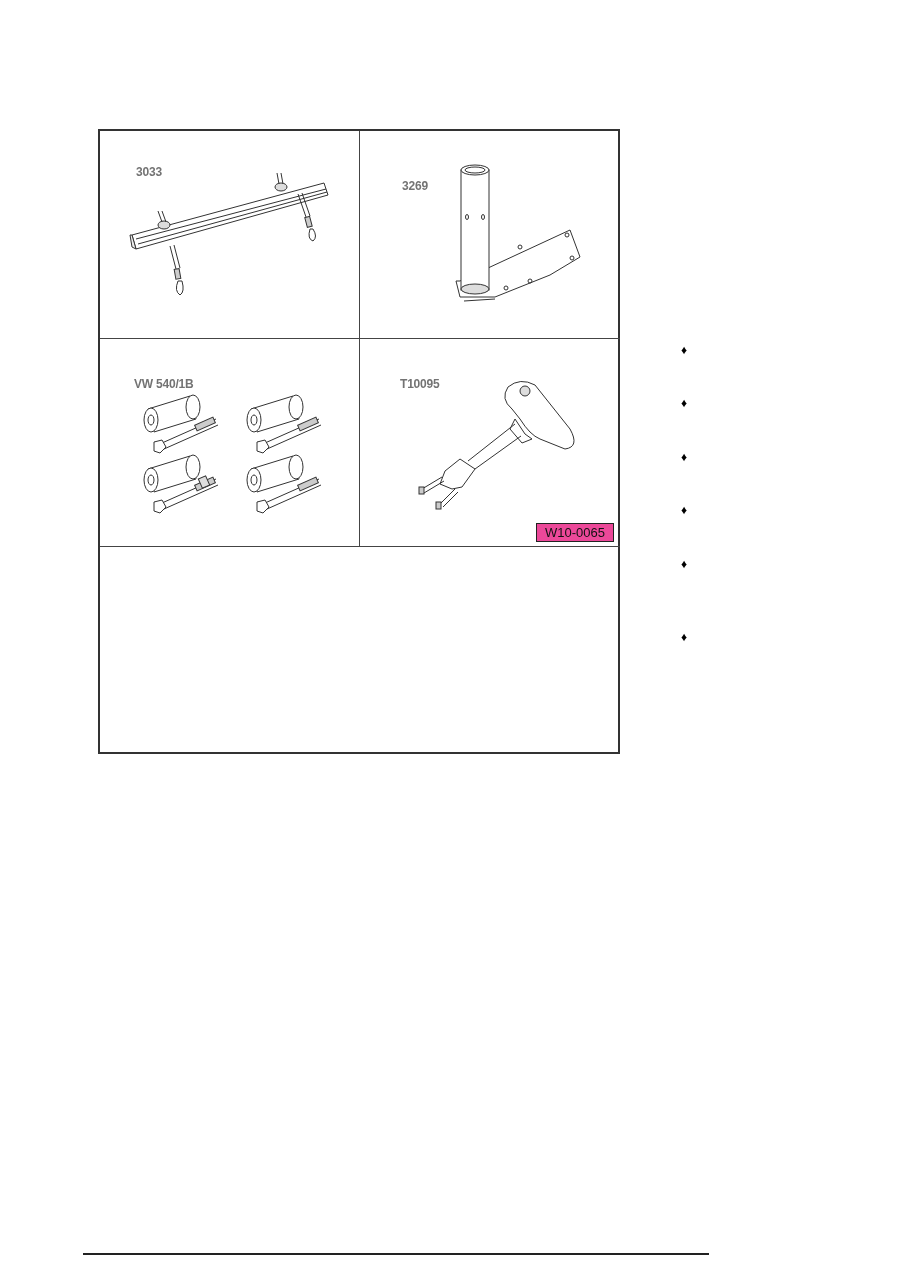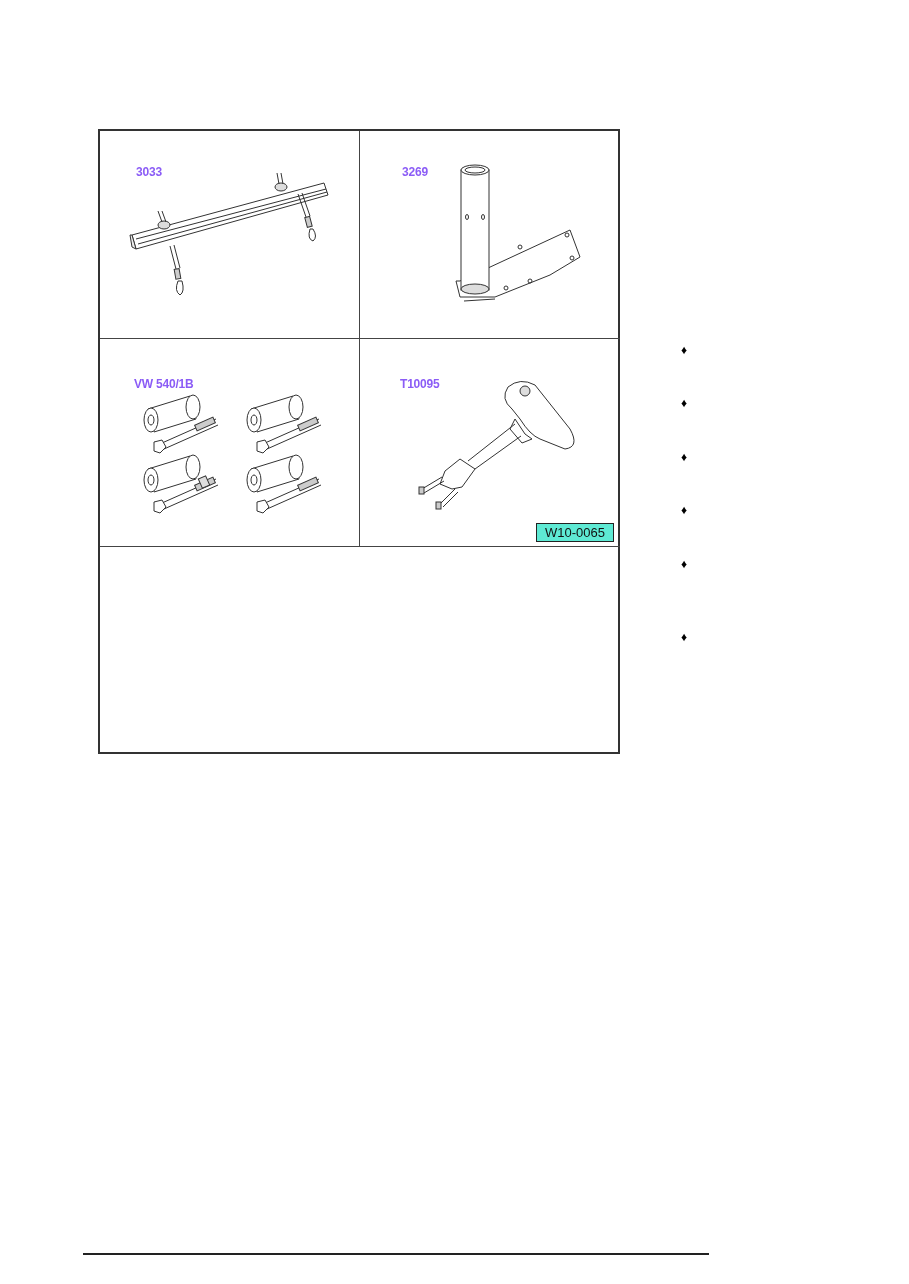--- a/index.html
+++ b/index.html
@@ -1,23 +1,23 @@
 <!DOCTYPE html>
 <html><head>
 <meta charset="utf-8">
 <style>
   html, body { margin: 0; padding: 0; background: #ffffff; }
   body { width: 909px; height: 1284px; position: relative; overflow: hidden; font-family: "Liberation Sans", sans-serif; }
   .figure { position: absolute; left: 98px; top: 129px; width: 522px; height: 625px; border: 2px solid #333; box-sizing: border-box; display: grid; grid-template-columns: 260px 260px; grid-template-rows: 208px 208px 207px; }
   .cell { position: relative; border-right: 1px solid #444; border-bottom: 1px solid #444; box-sizing: border-box; overflow: hidden; }
   .cell:nth-child(2n) { border-right: none; }
   .cell:nth-child(5), .cell:nth-child(6) { border-bottom: none; }
-  .tool-label { position: absolute; font-weight: bold; font-size: 12px; color: #8b5cf6; letter-spacing: -0.2px; }
+  .tool-label { position: absolute; font-weight: bold; font-size: 12px; color: #737373; letter-spacing: -0.2px; }
   .cell svg { position: absolute; left: 0; top: 0; }
-  .ref { position: absolute; right: 6px; bottom: 4px; border: 1px solid #222; padding: 0 8px; font-size: 13px; color: #111; background: #5eead4; line-height: 17px; }
+  .ref { position: absolute; right: 6px; bottom: 4px; border: 1px solid #222; padding: 0 8px; font-size: 13px; color: #111; background: #ec4899; line-height: 17px; }
   .bullet { position: absolute; left: 678px; font-size: 12px; color: #000; width: 12px; text-align: center; line-height: 12px; }
   .footer-rule { position: absolute; left: 83px; top: 1253px; width: 626px; height: 2px; background: #222; }
 </style>
 </head>
 <body>
 
 <div class="figure">
 
   <div class="cell">
     <span class="tool-label" style="left:36px;top:34px;">3033</span>
@@ -37,21 +37,21 @@
       <rect x="75" y="138" width="5" height="10" fill="#ccc" transform="rotate(-10 77 143)"></rect>
       <path d="M78,150 q-4,10 2,14 q5,-3 2,-14 z"></path>
       <line x1="198" y1="63" x2="206" y2="86"></line>
         <line x1="202" y1="62" x2="210" y2="85"></line>
       <rect x="206" y="86" width="5" height="10" fill="#ccc" transform="rotate(-15 208 91)"></rect>
       <path d="M210,98 q-3,10 3,12 q5,-4 0,-12 z"></path>
     </svg>
   </div>
 
   <div class="cell">
-    <span class="tool-label" style="left:42px;top:34px;">3269</span>
+    <span class="tool-label" style="left:42px;top:48px;">3269</span>
     <svg width="260" height="208" fill="none" stroke="#333" stroke-width="1">
       <polygon points="100,150 210,99 220,126 190,144 135,166 100,166 96,150" fill="#fff"></polygon>
       <line x1="104" y1="170" x2="135" y2="168"></line>
       <rect x="101" y="39" width="28" height="120" fill="#fff"></rect>
       <ellipse cx="115" cy="39" rx="14" ry="5" fill="#fff"></ellipse>
       <ellipse cx="115" cy="39" rx="10" ry="3"></ellipse>
       <ellipse cx="115" cy="158" rx="14" ry="5" fill="#ddd"></ellipse>
       <ellipse cx="107" cy="86" rx="1.5" ry="2.5"></ellipse>
         <ellipse cx="123" cy="86" rx="1.5" ry="2.5"></ellipse>
       <circle cx="160" cy="116" r="2"></circle>

